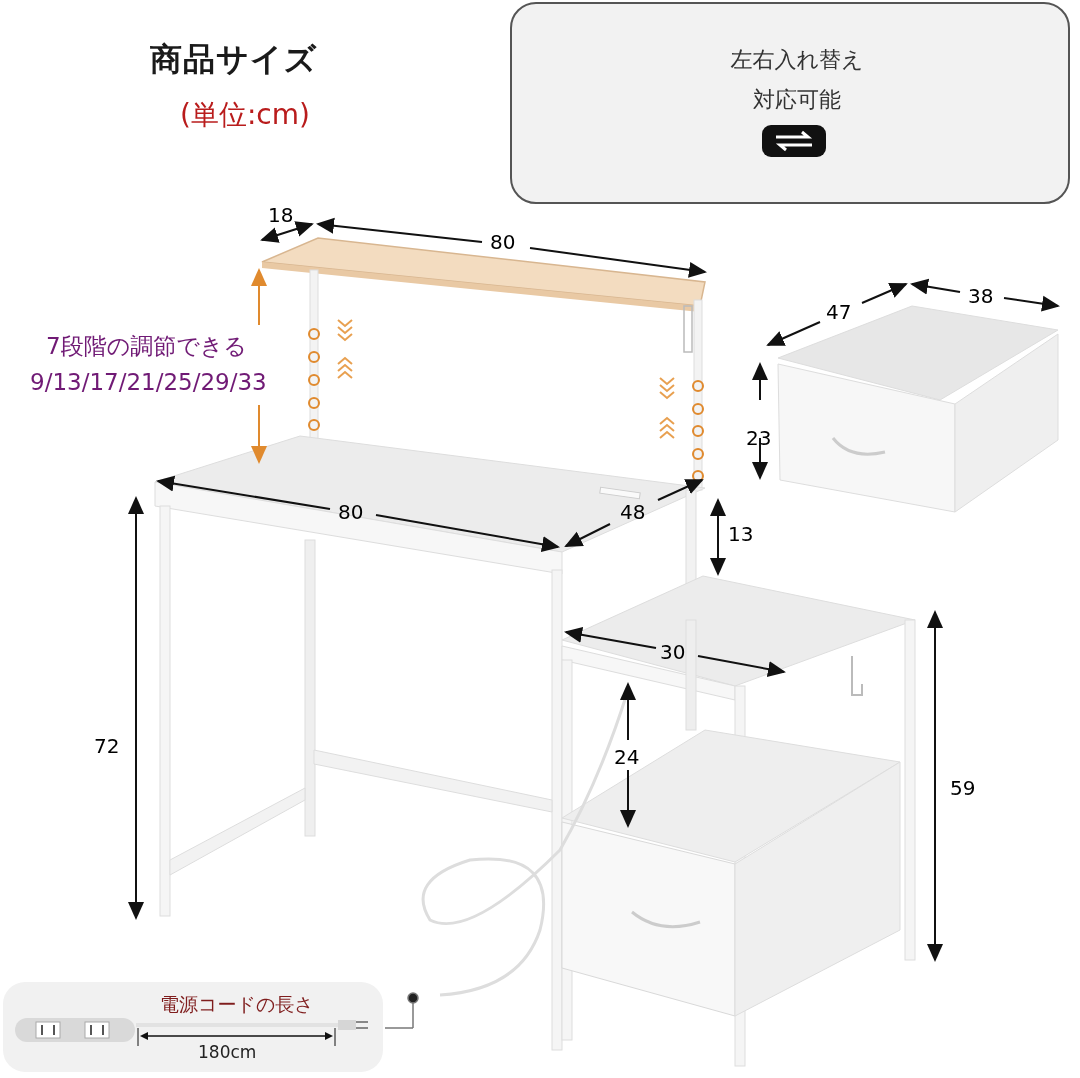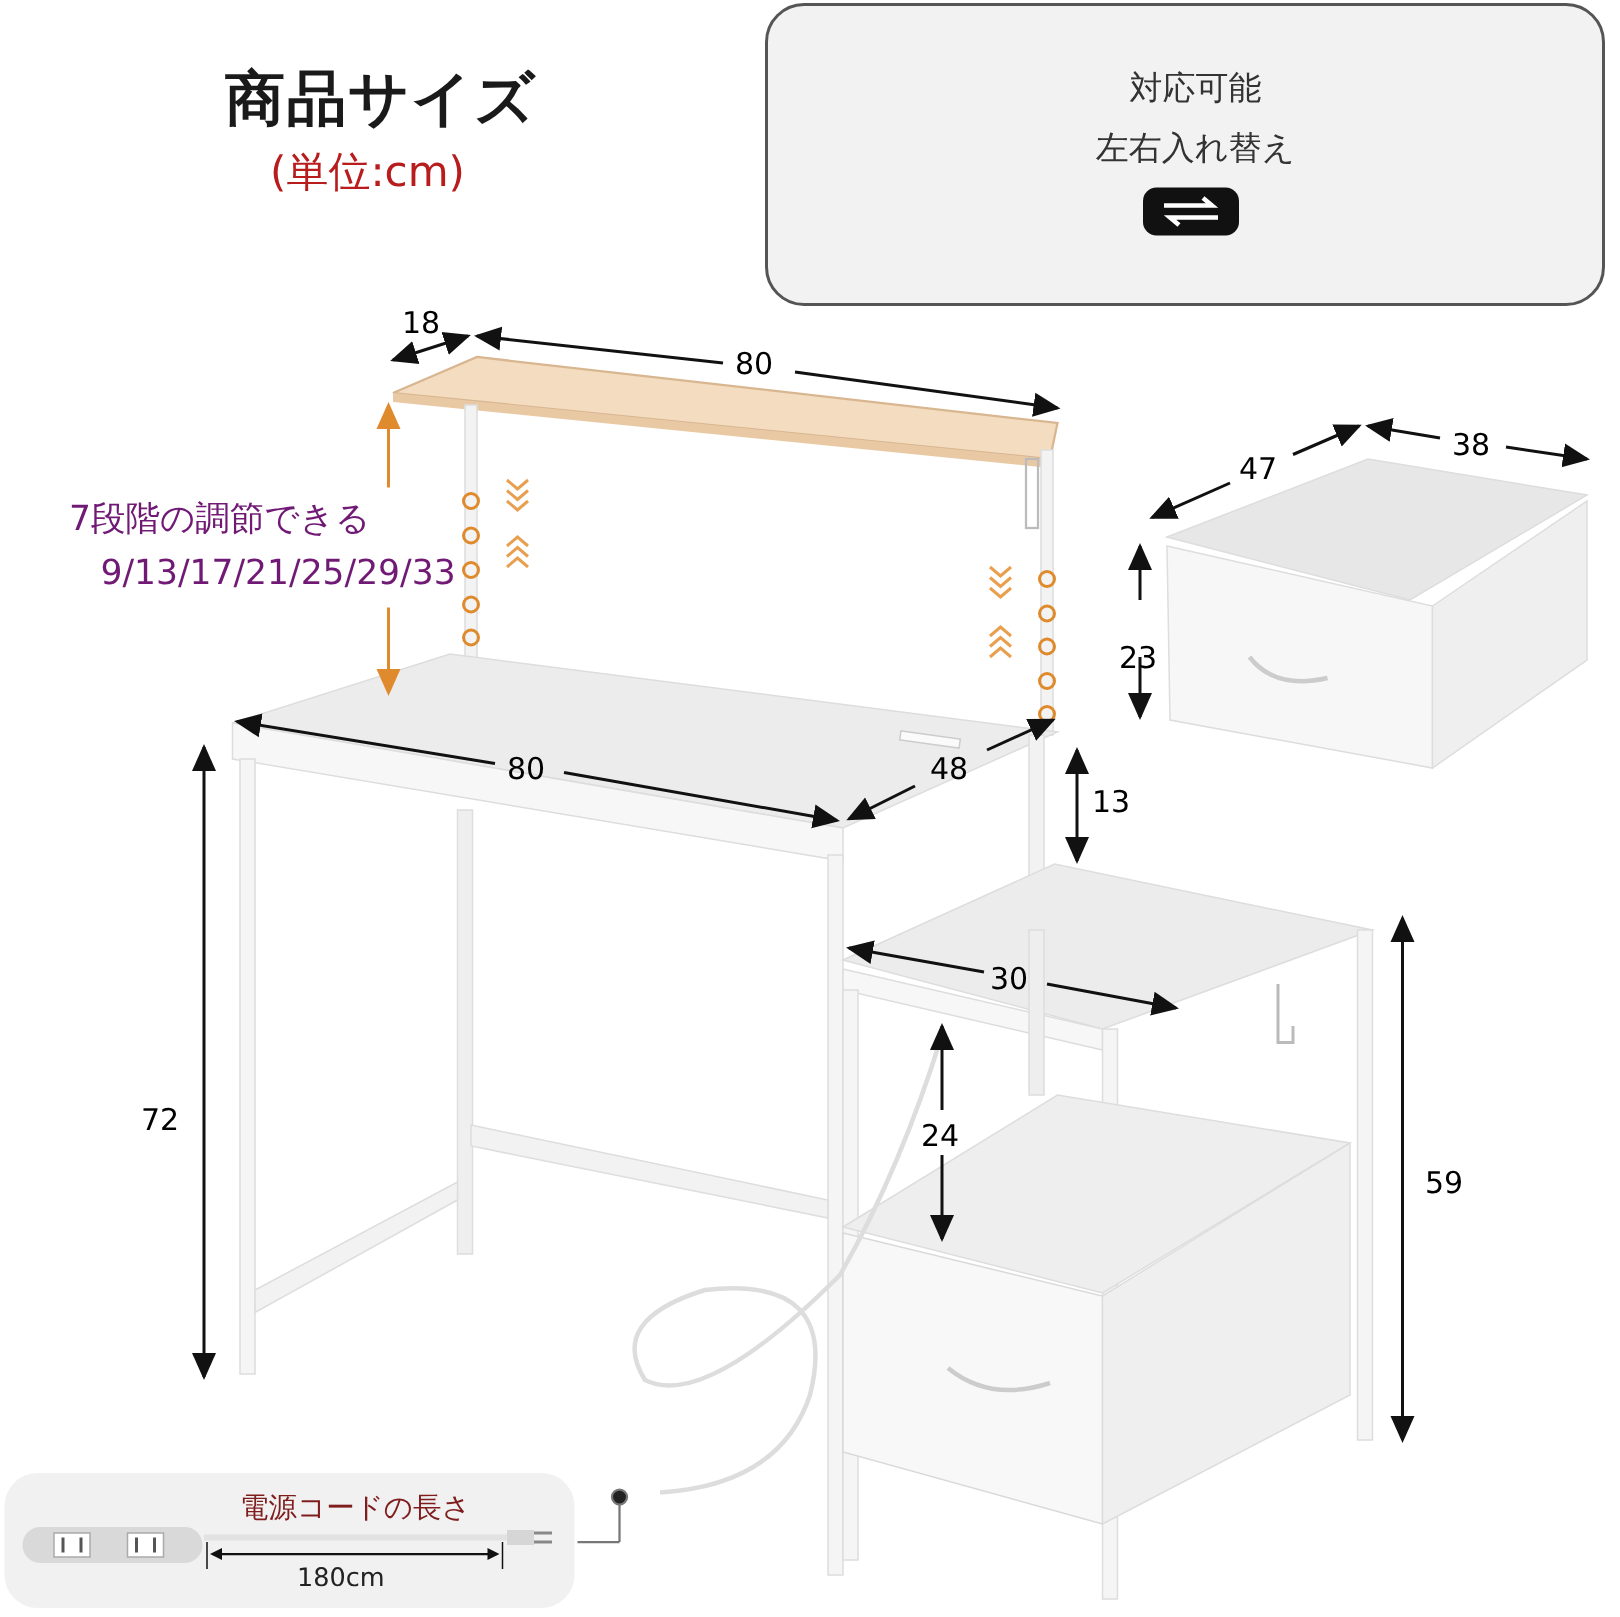--- a/index.html
+++ b/index.html
@@ -1,18 +1,18 @@
 <!DOCTYPE html>
 <html><head>
 <meta charset="utf-8">
 <style>
   html,body{margin:0;padding:0;background:#ffffff;}
   body{width:1080px;height:1078px;position:relative;overflow:hidden;font-family:"DejaVu Sans","Liberation Sans",sans-serif;color:#222;}
   .abs{position:absolute;}
-  .title{left:150px;top:38px;font-size:40px;font-weight:bold;color:#1a1a1a;letter-spacing:1px;}
+  .title{left:150px;top:38px;font-size:32px;font-weight:bold;color:#1a1a1a;letter-spacing:1px;}
   .unit{left:180px;top:96px;font-size:28px;color:#b91c1c;}
   .swap-panel{left:510px;top:2px;width:560px;height:202px;border:2px solid #555;border-radius:26px;background:#f2f2f2;box-sizing:border-box;}
   .swap-text{left:722px;top:40px;width:150px;text-align:center;font-size:22px;line-height:40px;color:#333;}
   .swap-btn{left:762px;top:125px;width:64px;height:32px;background:#111;border-radius:9px;}
   .dim{font-size:20px;color:#000000;}
   .orange{color:#701a75;font-size:23px;line-height:36px;}
   .cord-panel{left:3px;top:982px;width:380px;height:90px;background:#f1f1f1;border-radius:22px;}
   .cord-label{left:160px;top:992px;font-size:19px;color:#7f1d1d;}
   .cord-len{left:198px;top:1042px;font-size:17px;color:#222;}
   svg{position:absolute;left:0;top:0;}
@@ -196,34 +196,34 @@
     <line x1="259" y1="270" x2="259" y2="325" marker-start="url(#aho)"></line>
     <line x1="259" y1="405" x2="259" y2="462" marker-end="url(#aho)"></line>
   </g>
 </svg>
 
 <div class="abs title">商品サイズ</div>
 <div class="abs unit">(単位:cm)</div>
 
 <div class="abs swap-panel"></div>
 <div class="abs swap-text">
+  <div>左右入れ替え</div>
   <div>対応可能</div>
-  <div>左右入れ替え</div>
 </div>
 <div class="abs swap-btn">
   <svg width="64" height="32" viewBox="0 0 64 32" style="position:absolute;left:0;top:0;">
     <path d="M14,12 L46,12 L40,7" stroke="#fff" stroke-width="3" fill="none"></path>
     <path d="M50,20 L18,20 L24,25" stroke="#fff" stroke-width="3" fill="none"></path>
   </svg>
 </div>
 
 <div class="abs dim" style="left:268px;top:203px;">18</div>
 <div class="abs dim" style="left:490px;top:230px;">80</div>
 <div class="abs orange" style="left:46px;top:328px;">7段階の調節できる</div>
-<div class="abs orange" style="left:30px;top:364px;margin-left:37px;">9/13/17/21/25/29/33</div>
+<div class="abs orange" style="left:30px;top:364px;">9/13/17/21/25/29/33</div>
 
 <div class="abs dim" style="left:338px;top:500px;">80</div>
 <div class="abs dim" style="left:620px;top:500px;">48</div>
 <div class="abs dim" style="left:728px;top:522px;">13</div>
 <div class="abs dim" style="left:94px;top:698px;margin-top:36px;">72</div>
 
 <div class="abs dim" style="left:660px;top:640px;">30</div>
 <div class="abs dim" style="left:614px;top:745px;">24</div>
 <div class="abs dim" style="left:950px;top:776px;">59</div>
 

